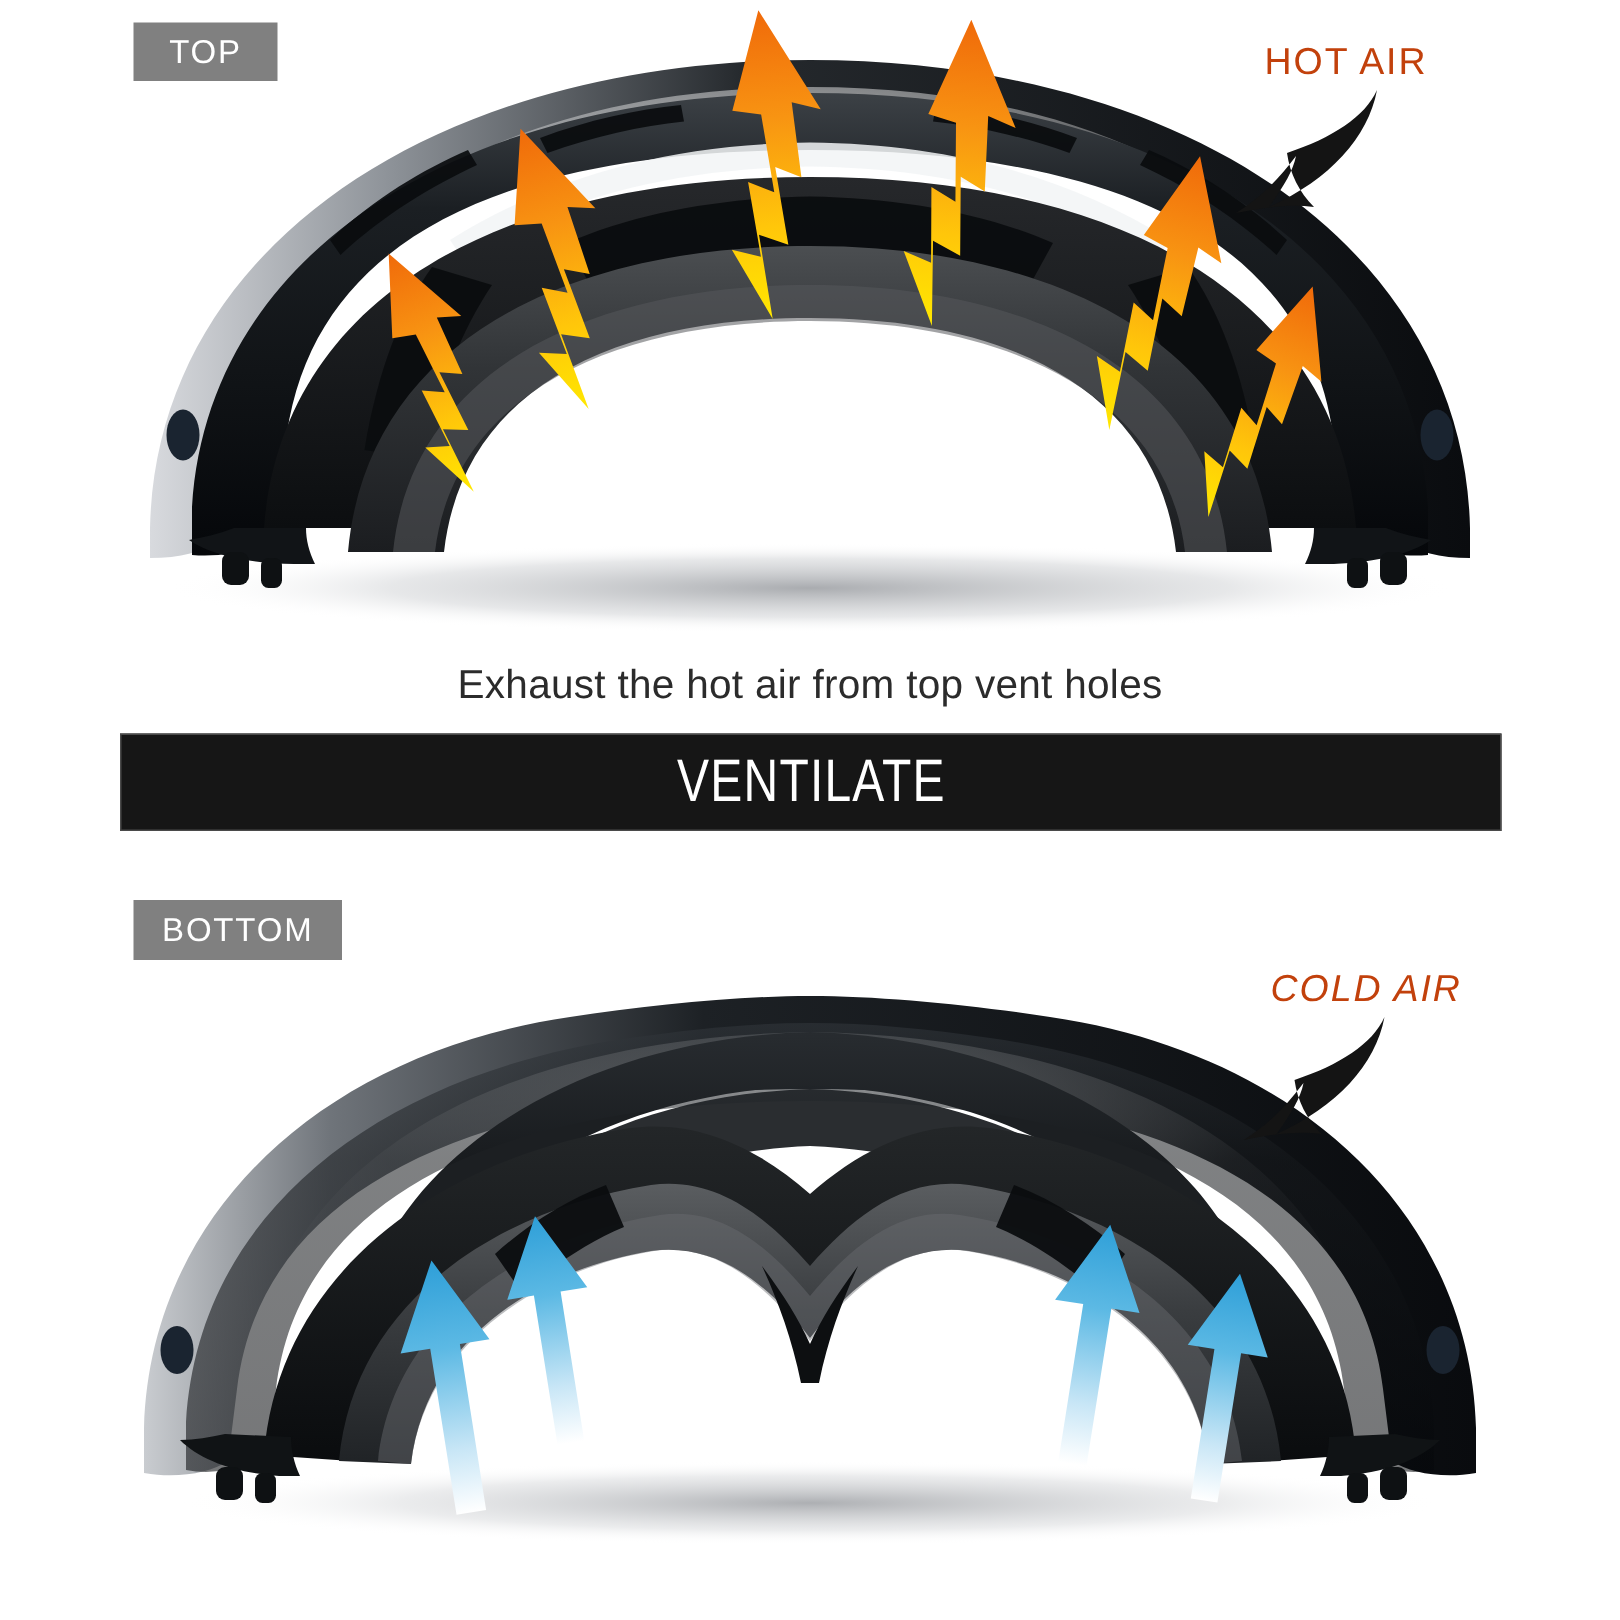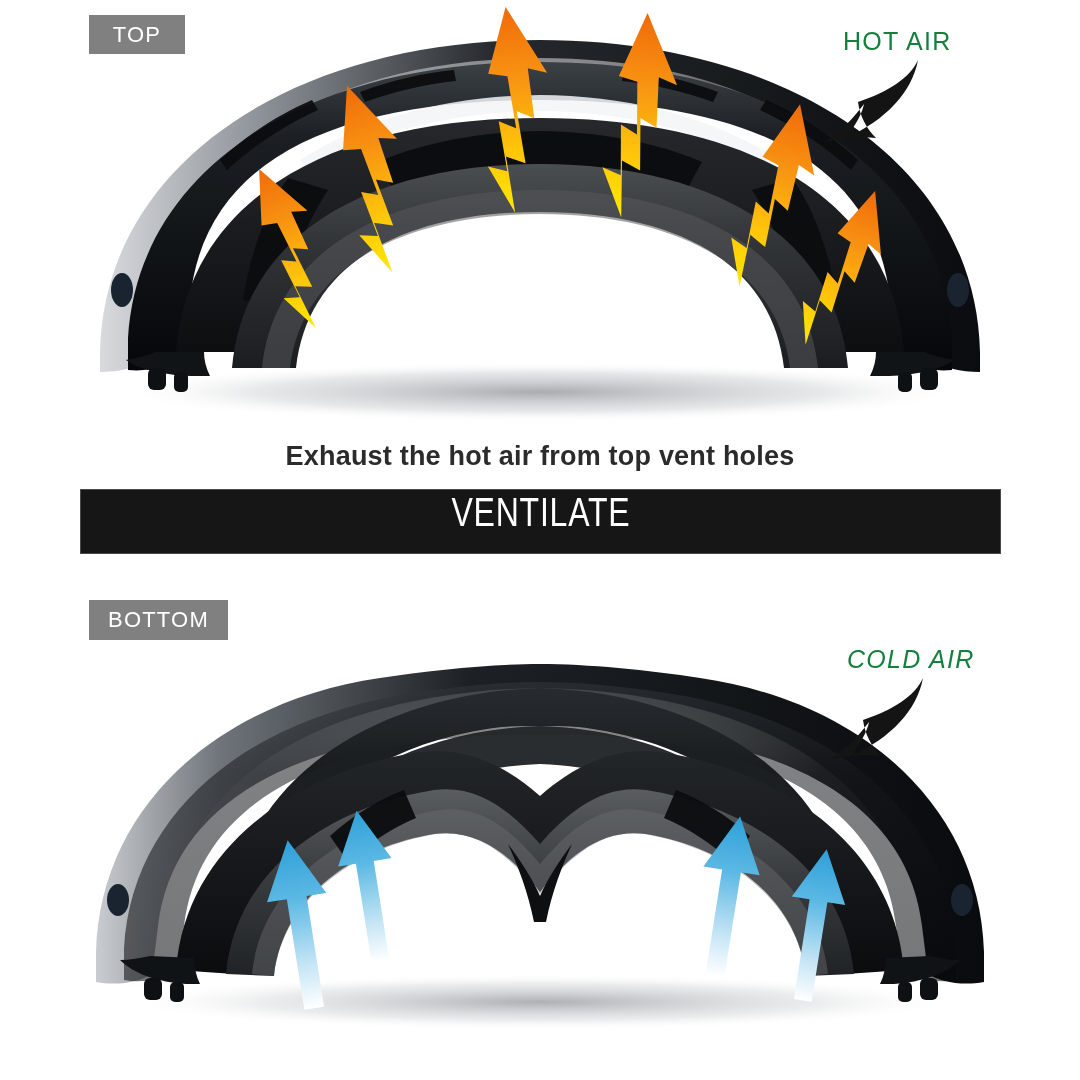--- a/index.html
+++ b/index.html
@@ -61,55 +61,56 @@
   .goggle-svg { display: block; width: 1080px; }
 
   
   .caption {
     position: absolute;
     left: 0;
     width: 1080px;
     text-align: center;
     color: #2b2b2b;
     font-size: 27px;
-    font-weight: 700;
+    font-weight: 400;
     letter-spacing: 0.2px;
     z-index: 30;
   }
   #caption-top    { top: 441px; }
   #caption-bottom { top: 1033px; }
 
   
   #ventilate-banner {
     position: absolute;
     left: 80px;
     top: 489px;
     width: 921px;
     height: 65px;
     background: #161616;
     border: 1px solid #4a4a4a;
     box-sizing: border-box;
     display: flex;
+    align-items: center;
     justify-content: center;
     z-index: 45;
   }
   #ventilate-banner .banner-text {
     color: #ffffff;
     font-size: 40px;
     letter-spacing: 1px;
     transform: scaleX(0.80);
     transform-origin: center;
     font-weight: 400;
     white-space: nowrap;
   }
 
   
   .air-label {
     position: absolute;
-    color: #15803d;
+    color: #c2410c;
     font-size: 25px;
     letter-spacing: 1.3px;
     z-index: 35;
     white-space: nowrap;
   }
   #label-hot  { left: 843px; top: 27px; }
   #label-cold { left: 847px; top: 645px; font-style: italic; }
 
   .air-arrow {
     position: absolute;

